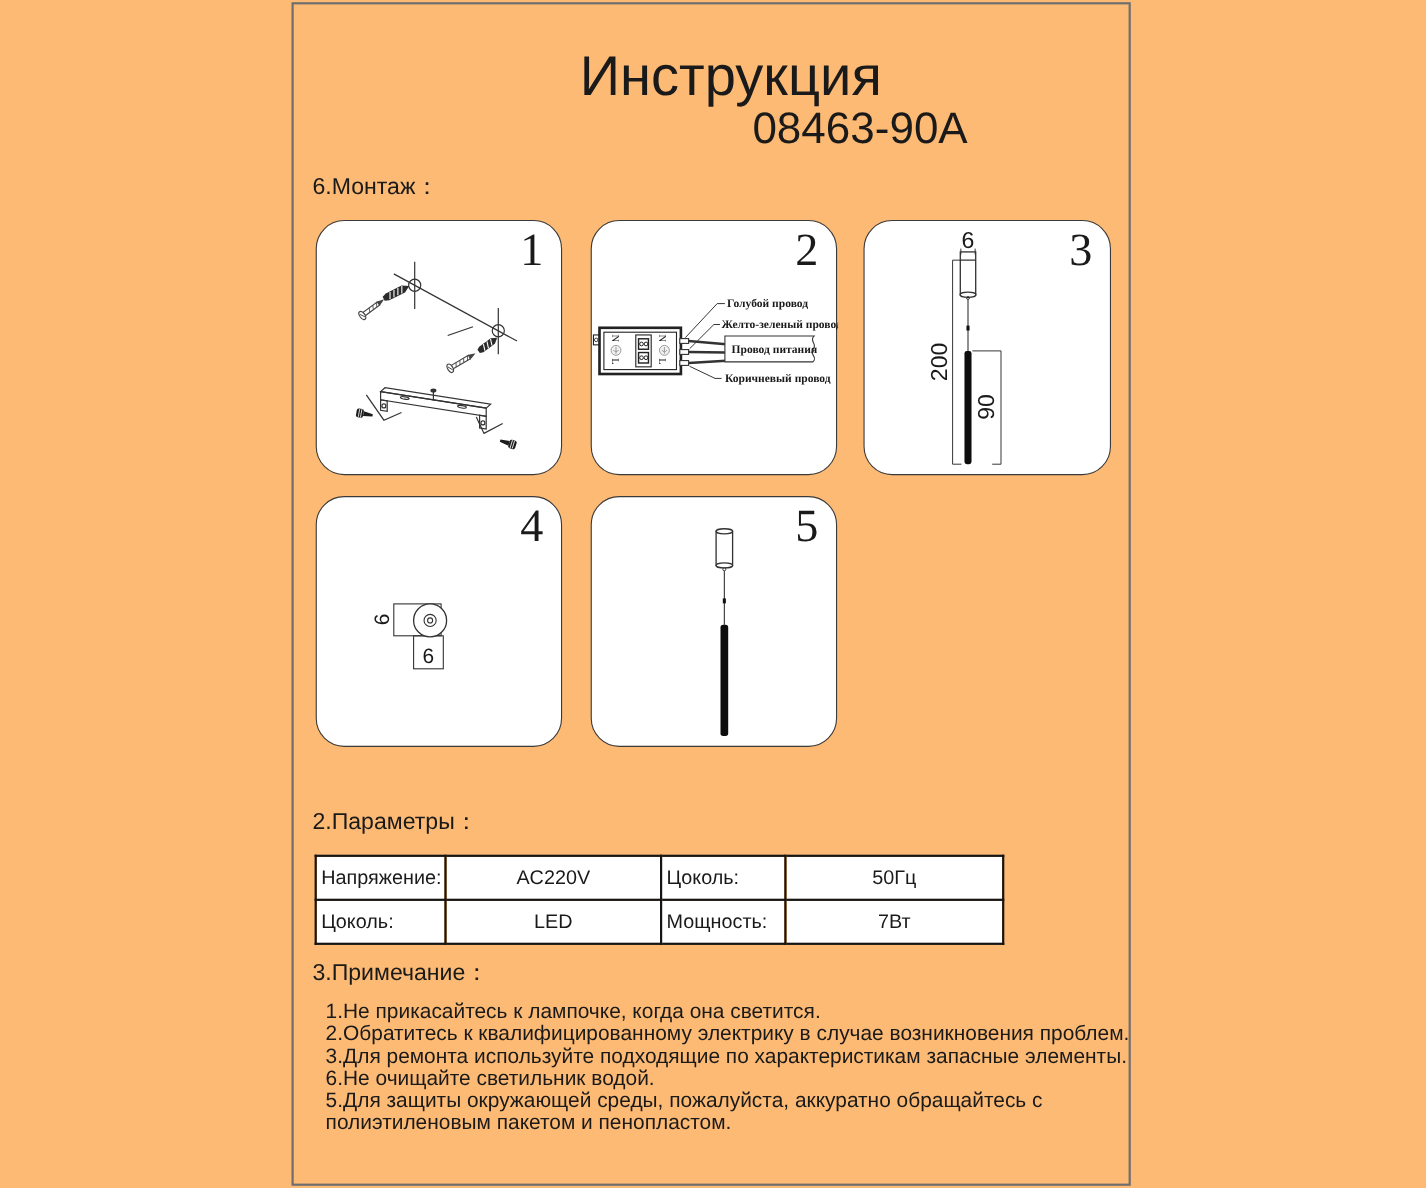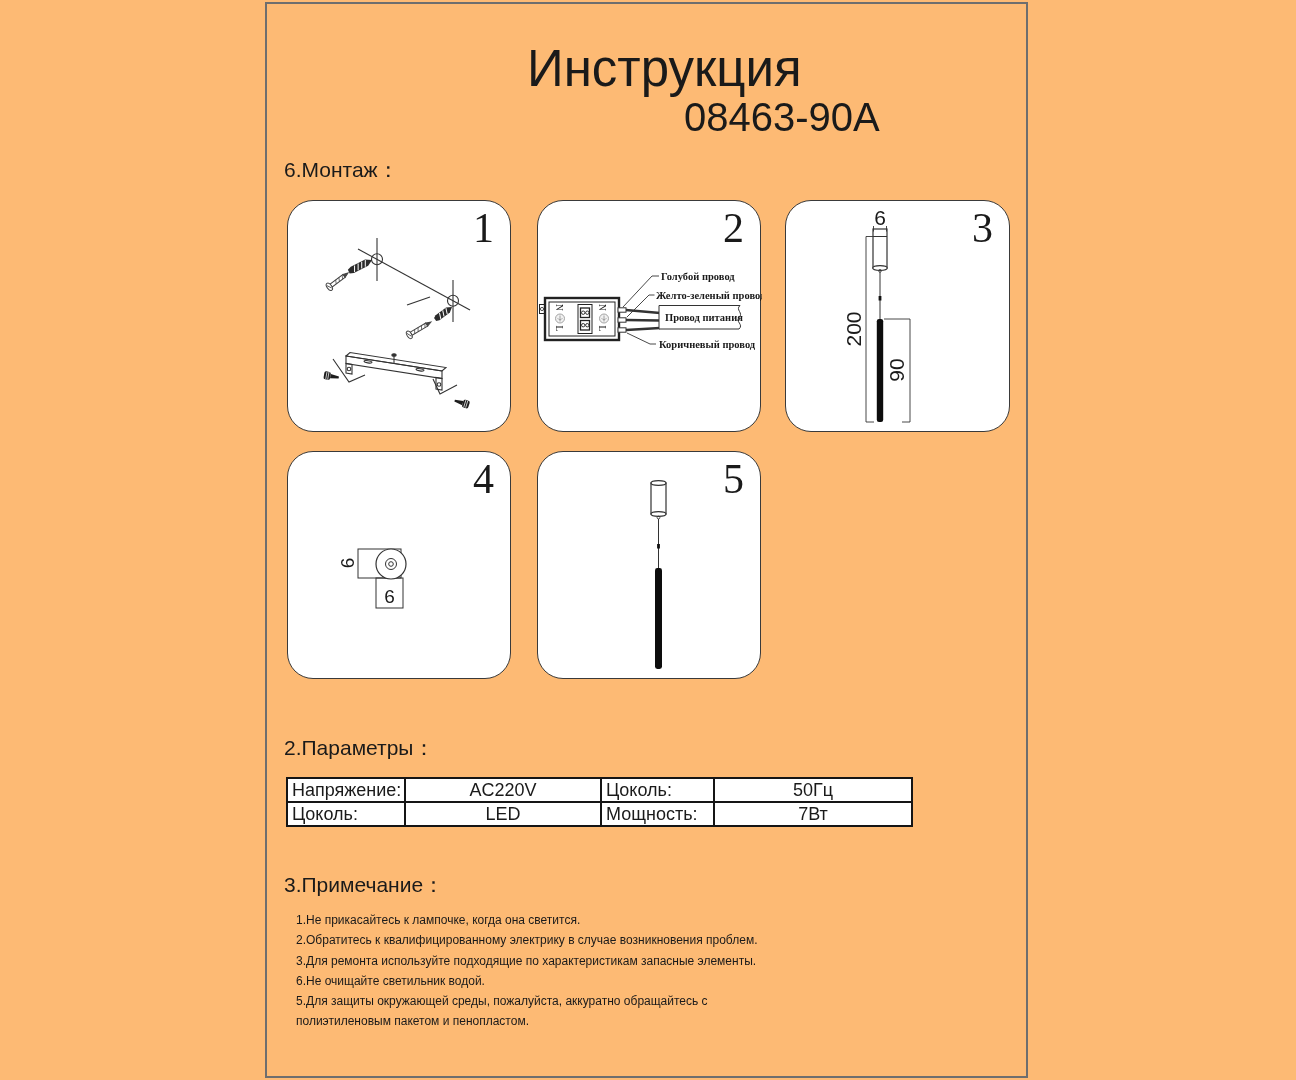--- a/index.html
+++ b/index.html
@@ -17,26 +17,26 @@
   .panel { border:1.5px solid #3a3a3a; border-radius:26px; background:#fff; }
   #panel1 { left:287px; top:200px; width:224px; height:232px; }
   #panel2 { left:537px; top:200px; width:224px; height:232px; }
   #panel3 { left:785px; top:200px; width:225px; height:232px; }
   #panel4 { left:287px; top:451px; width:224px; height:228px; }
   #panel5 { left:537px; top:451px; width:224px; height:228px; }
   .panel-number { position:absolute; top:4px; right:16px;
                   font-family:"Liberation Serif", serif; font-size:42px; line-height:1.1; }
   .panel svg { position:absolute; left:0; top:0; }
   #params-table { left:286px; top:777px; border-collapse:collapse; table-layout:fixed; }
-  #params-table td { border:2px solid #151515; height:24px; font-size:18px;
+  #params-table td { border:2px solid #151515; height:40px; font-size:18px;
                      background:#fff; overflow:hidden; white-space:nowrap; }
   #params-table td.lbl { padding-left:4px; text-align:left; }
   #params-table td.val { text-align:center; }
   .c1{width:118px;} .c2{width:196px;} .c3{width:113px;} .c4{width:198px;}
-  #notes-list { left:296px; top:910px; font-size:12px; line-height:20.3px; }
+  #notes-list { left:296px; top:910px; font-size:19px; line-height:20.3px; }
   .note-cont { }
   svg text { fill:#1a1a1a; }
   .serif-sm { font-family:"Liberation Serif", serif; font-weight:600; }
 </style>
 </head>
 <body>
 
 <div id="canvas">
   <div id="frame" class="abs"></div>
 

